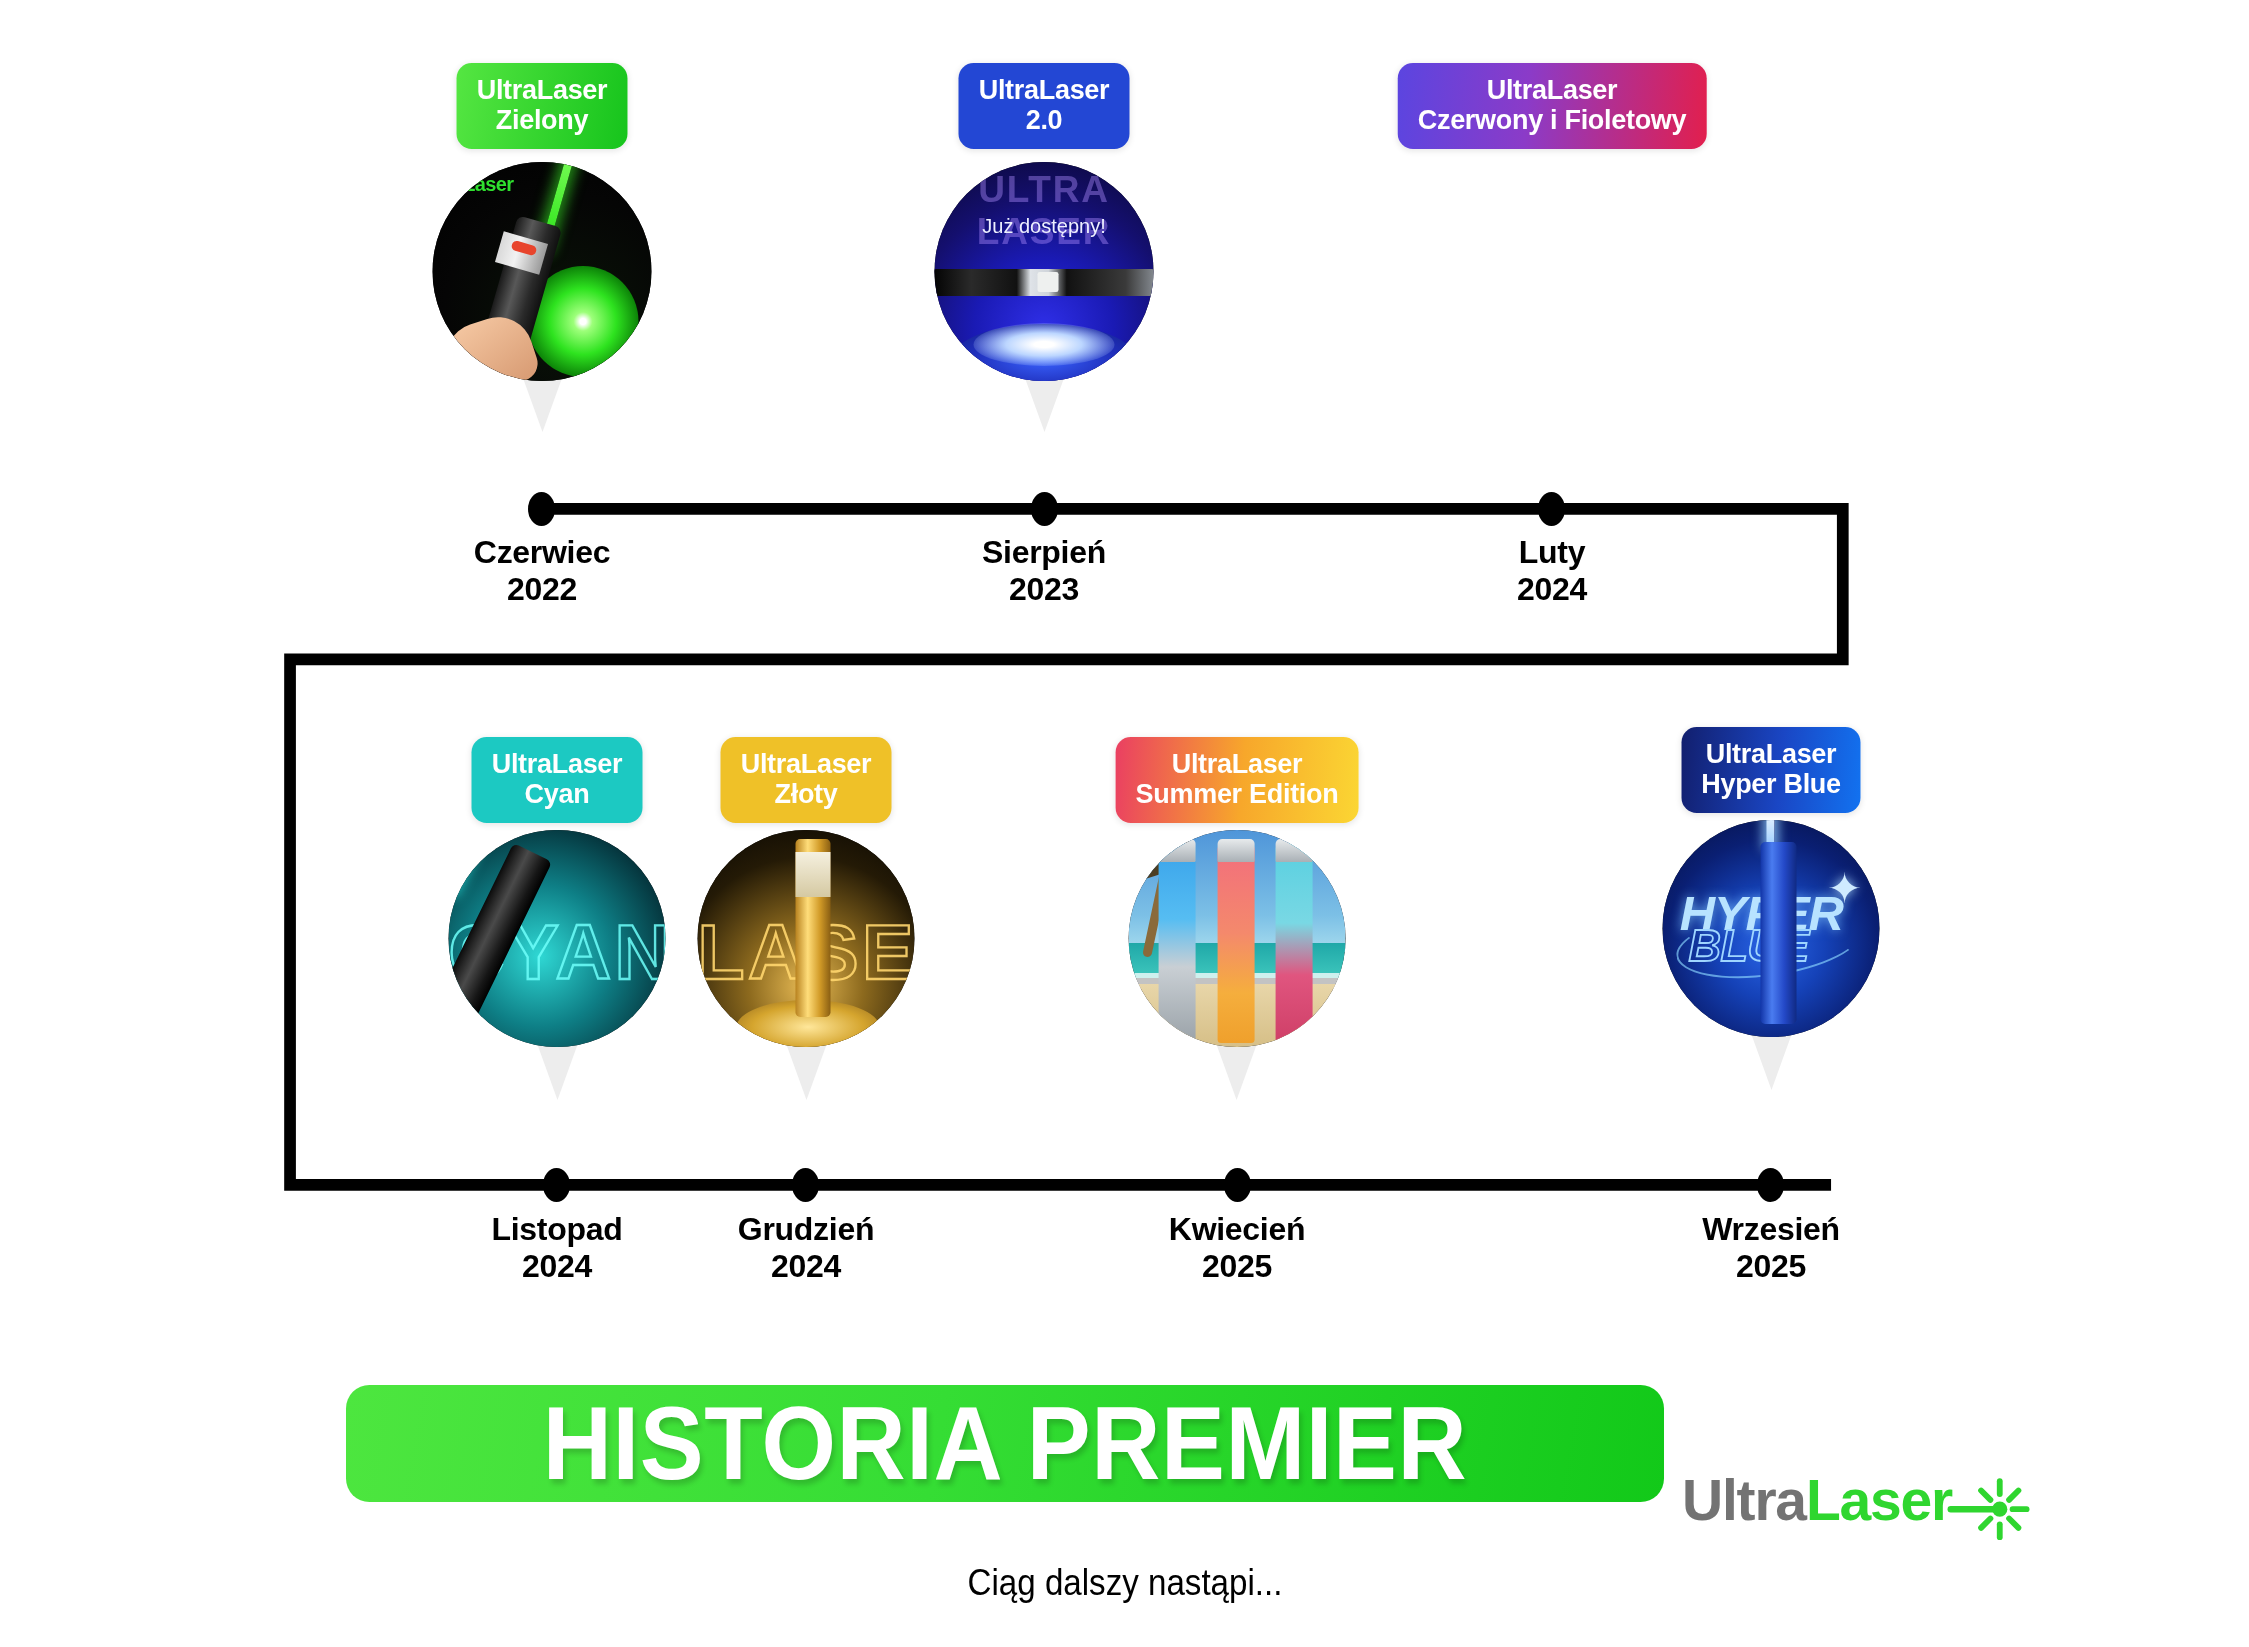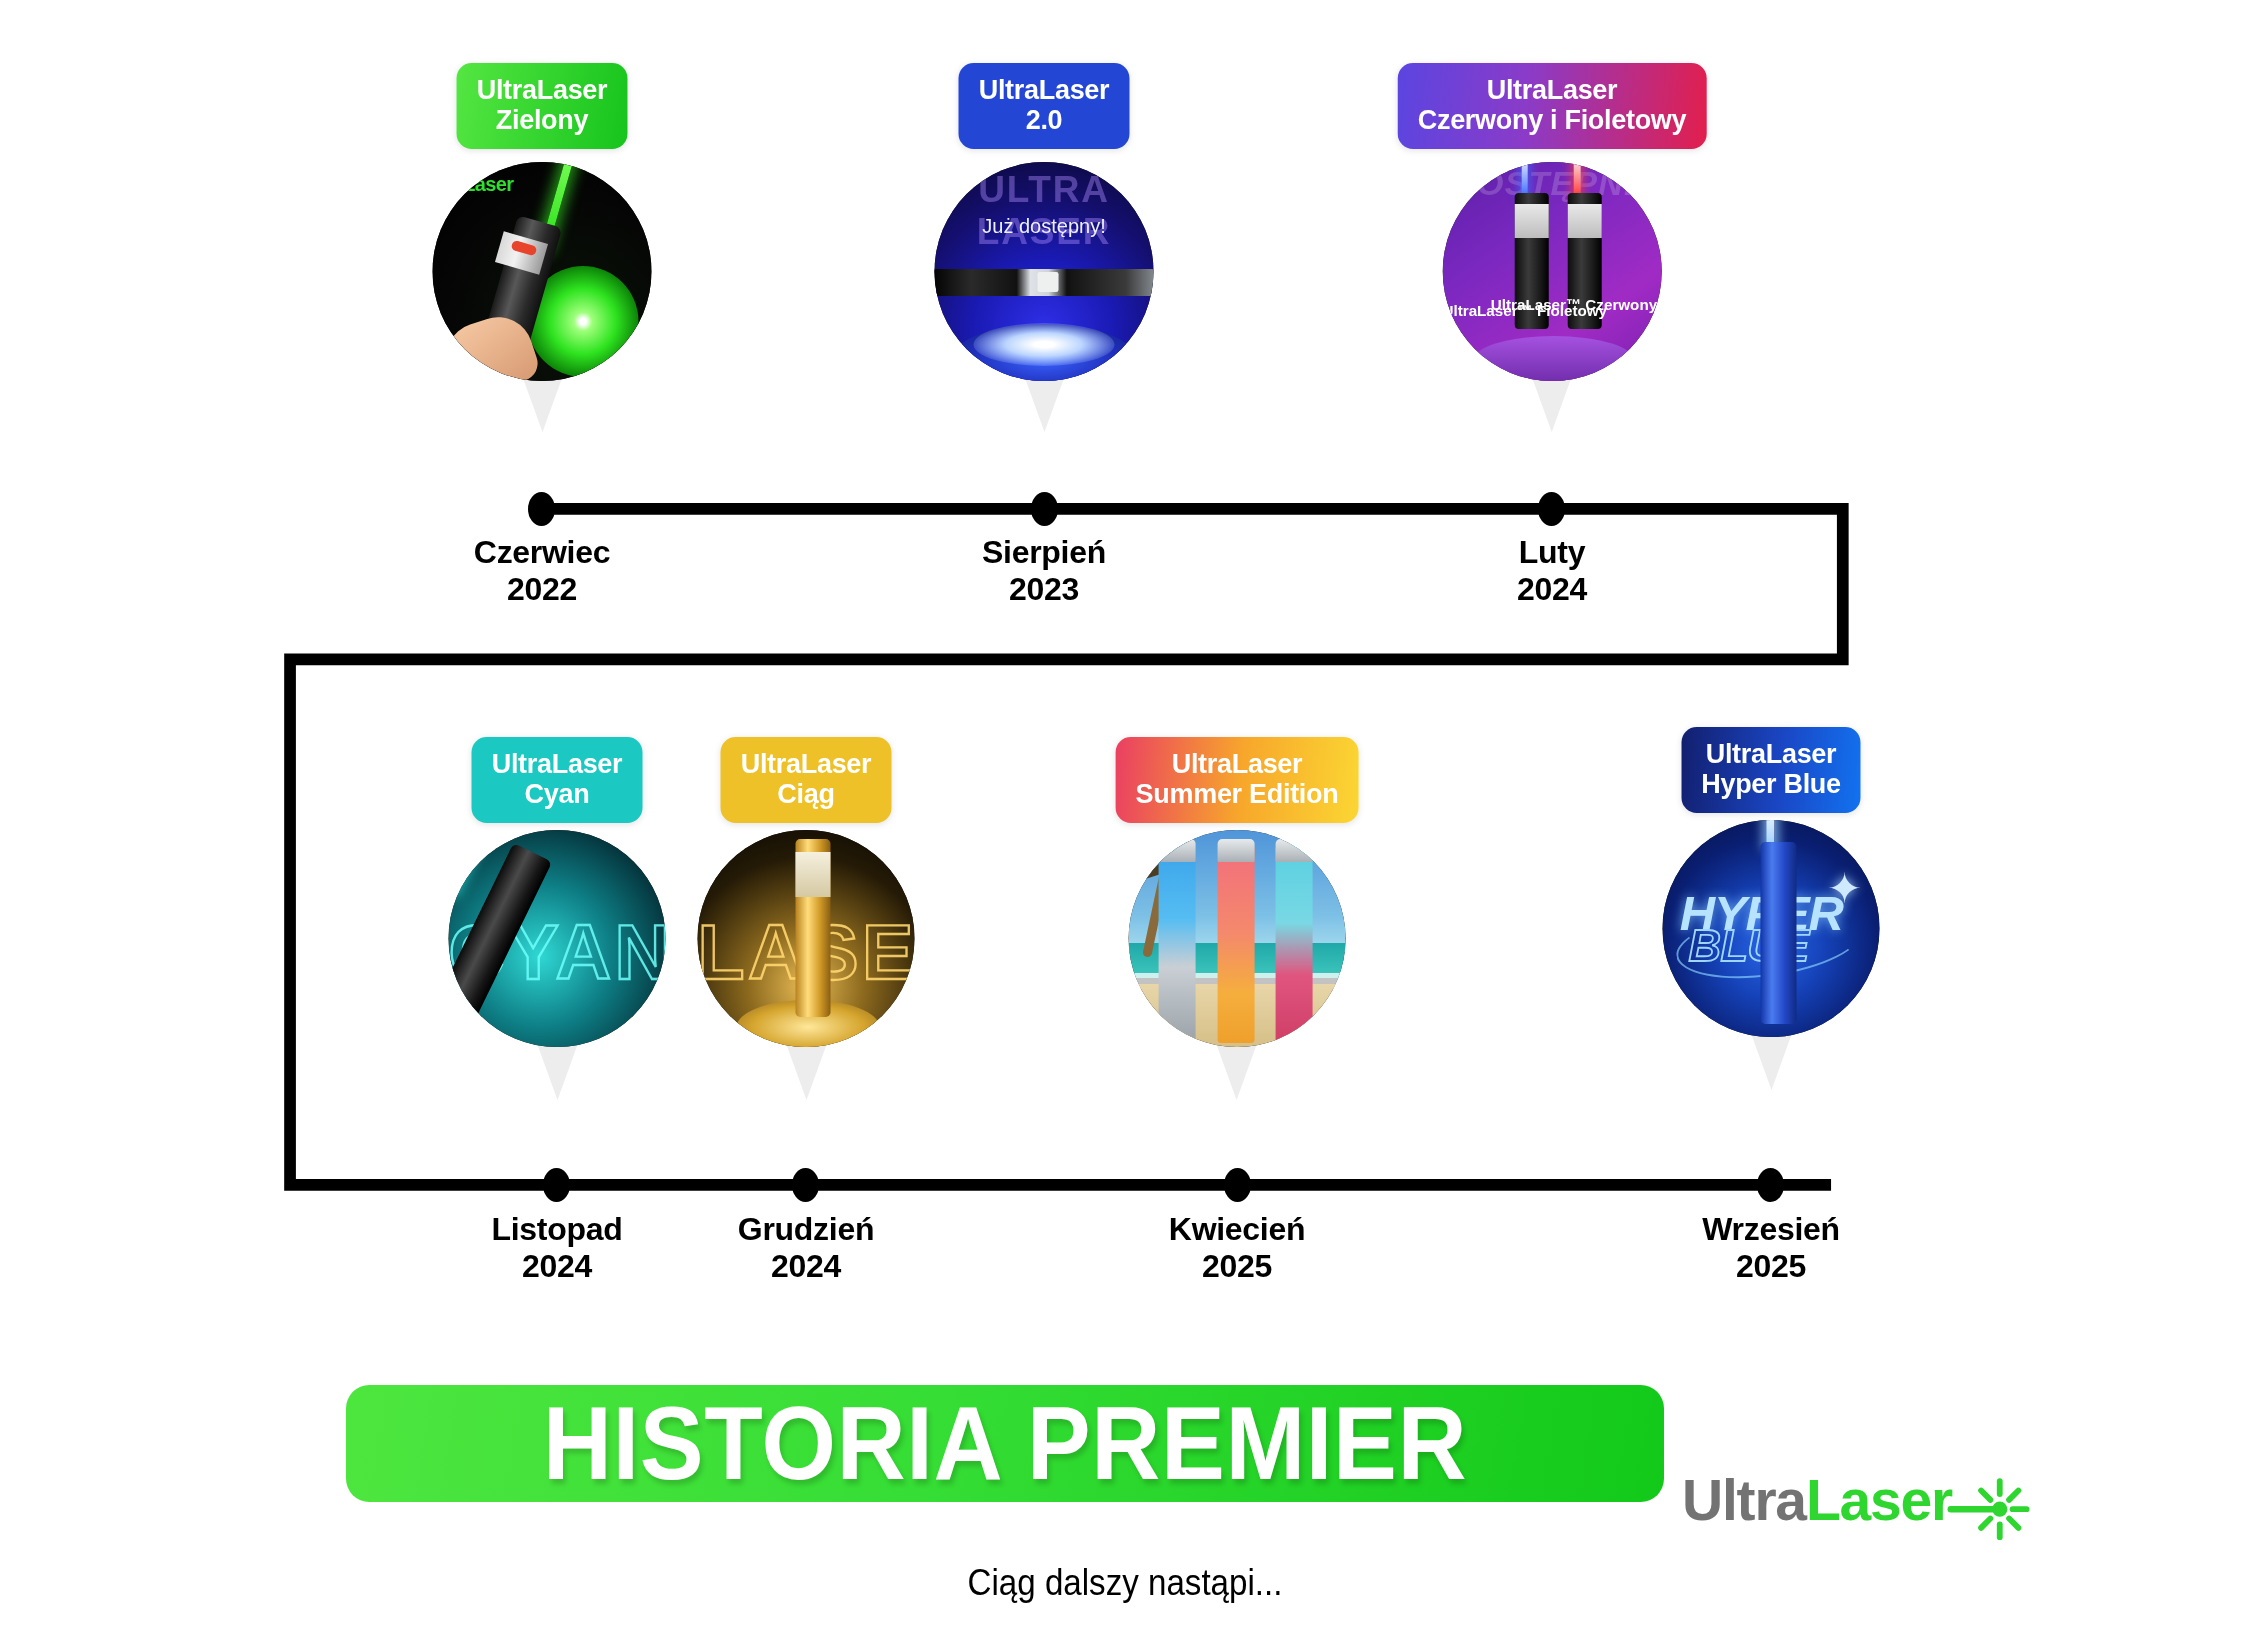--- a/index.html
+++ b/index.html
@@ -217,36 +217,20 @@
   <div class="date" style="left:1044px; top:534px; transform:translateX(-50%);">
     <span>Sierpień</span>
     <span>2023</span>
   </div>
 
   <div class="milestone" style="left:1552px; top:63px; transform:translateX(-50%);">
     <div class="badge" style="background:linear-gradient(95deg,#5b45e0 0%,#8b3bc8 42%,#e21f4d 100%);">
       <span>UltraLaser</span>
       <span>Czerwony i Fioletowy</span>
     </div>
-    <div class="bubble-wrap" style="margin-top:13px;">
-      <div class="tail" style="top:176px;"></div>
-      <div class="photo" style="width:219px;height:219px;">
-        <div class="ph v-bg"></div>
-        <div class="v-wm">DOSTĘPNE</div>
-        <div class="v-ped"></div>
-        <div class="v-beam-b"></div>
-        <div class="v-beam-r"></div>
-        <div class="v-pen l"></div>
-        <div class="v-pen r"></div>
-        <div class="v-lab l"></div>
-        <div class="v-lab r"></div>
-        <div class="v-txt2">UltraLaser™ Fioletowy</div>
-        <div class="v-txt">UltraLaser™ Czerwony</div>
-      </div>
-    </div>
   </div>
   <div class="dot" style="left:1538px; top:492px;"></div>
   <div class="date" style="left:1552px; top:534px; transform:translateX(-50%);">
     <span>Luty</span>
     <span>2024</span>
   </div>
 
   <div class="milestone" style="left:557px; top:737px; transform:translateX(-50%);">
     <div class="badge" style="background:#1cc9c2;">
       <span>UltraLaser</span>
@@ -264,21 +248,21 @@
   </div>
   <div class="dot" style="left:543px; top:1168px;"></div>
   <div class="date" style="left:557px; top:1211px; transform:translateX(-50%);">
     <span>Listopad</span>
     <span>2024</span>
   </div>
 
   <div class="milestone" style="left:806px; top:737px; transform:translateX(-50%);">
     <div class="badge" style="background:#efc128;">
       <span>UltraLaser</span>
-      <span>Ciąg</span>
+      <span>Złoty</span>
     </div>
     <div class="bubble-wrap" style="margin-top:7px;">
       <div class="tail" style="top:176px;"></div>
       <div class="photo" style="width:217px;height:217px;">
         <div class="ph go-bg"></div>
         <div class="go-word">LASER</div>
         <div class="go-ped"></div>
         <div class="go-pen"></div>
         <div class="go-lab"></div>
       </div>

